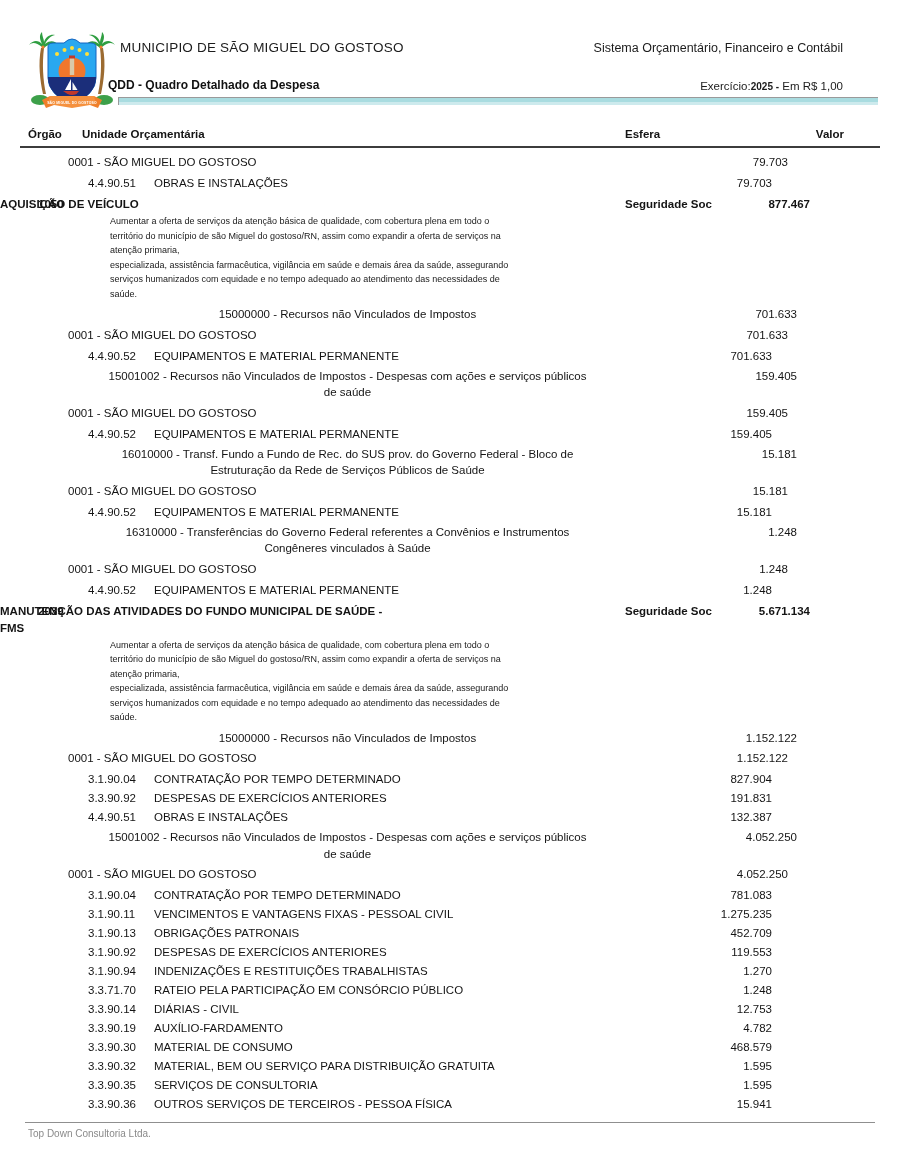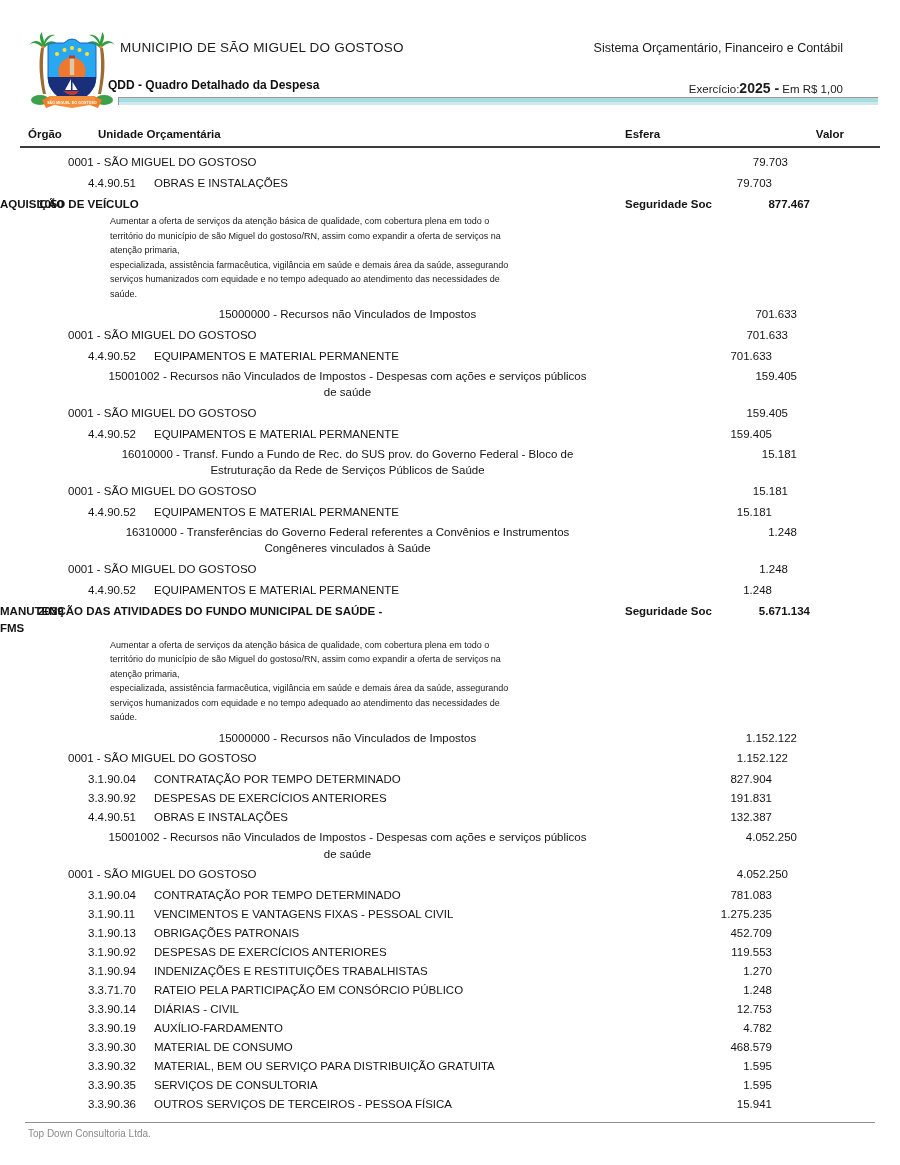--- a/index.html
+++ b/index.html
@@ -9,31 +9,31 @@
     font-family:"Liberation Sans","DejaVu Sans",sans-serif; color:#141414;
   }
   .page { position:absolute; inset:0; }
 
   
   .logo { position:absolute; left:28px; top:28px; width:88px; height:94px; }
   .muni-title { position:absolute; left:120px; top:40px; font-size:13.5px; letter-spacing:.2px; color:#1c1c1c; }
   .system-title { position:absolute; right:57px; top:41px; font-size:12.5px; color:#1c1c1c; }
   .report-title { position:absolute; left:108px; top:78px; font-size:12px; font-weight:bold; color:#111; }
   .exercise { position:absolute; right:57px; top:80px; font-size:11.5px; color:#1c1c1c; }
-  .exercise b { font-size:14px; }
+  .exercise b { font-size:10px; }
   .teal-bar {
     position:absolute; left:118px; right:22px; top:97px; height:8px;
     background:linear-gradient(#a9dce0 0 60%, #cdeaed 60% 100%);
     border-top:1px solid #9a9a9a; border-left:1px solid #9a9a9a;
   }
 
   
   .cols { position:absolute; left:0; top:128px; width:100%; height:18px; font-weight:bold; font-size:11.5px; }
   .col-orgao   { position:absolute; left:28px; }
-  .col-unidade { position:absolute; left:98px;text-align:right; }
+  .col-unidade { position:absolute; left:82px;text-align:right; }
   .col-esfera  { position:absolute; left:625px; }
   .col-valor   { position:absolute; right:56px; }
   .head-rule { position:absolute; left:20px; right:20px; top:146px; border-top:2px solid #3c3c3c; }
 
   
   .tbody { position:absolute; left:0; right:0; top:150px; }
   .row { position:relative; font-size:11.5px; }
   .row .value { position:absolute; white-space:nowrap; }
 
   .row-unidade { padding:5px 0 3px 68px; line-height:14px; }

